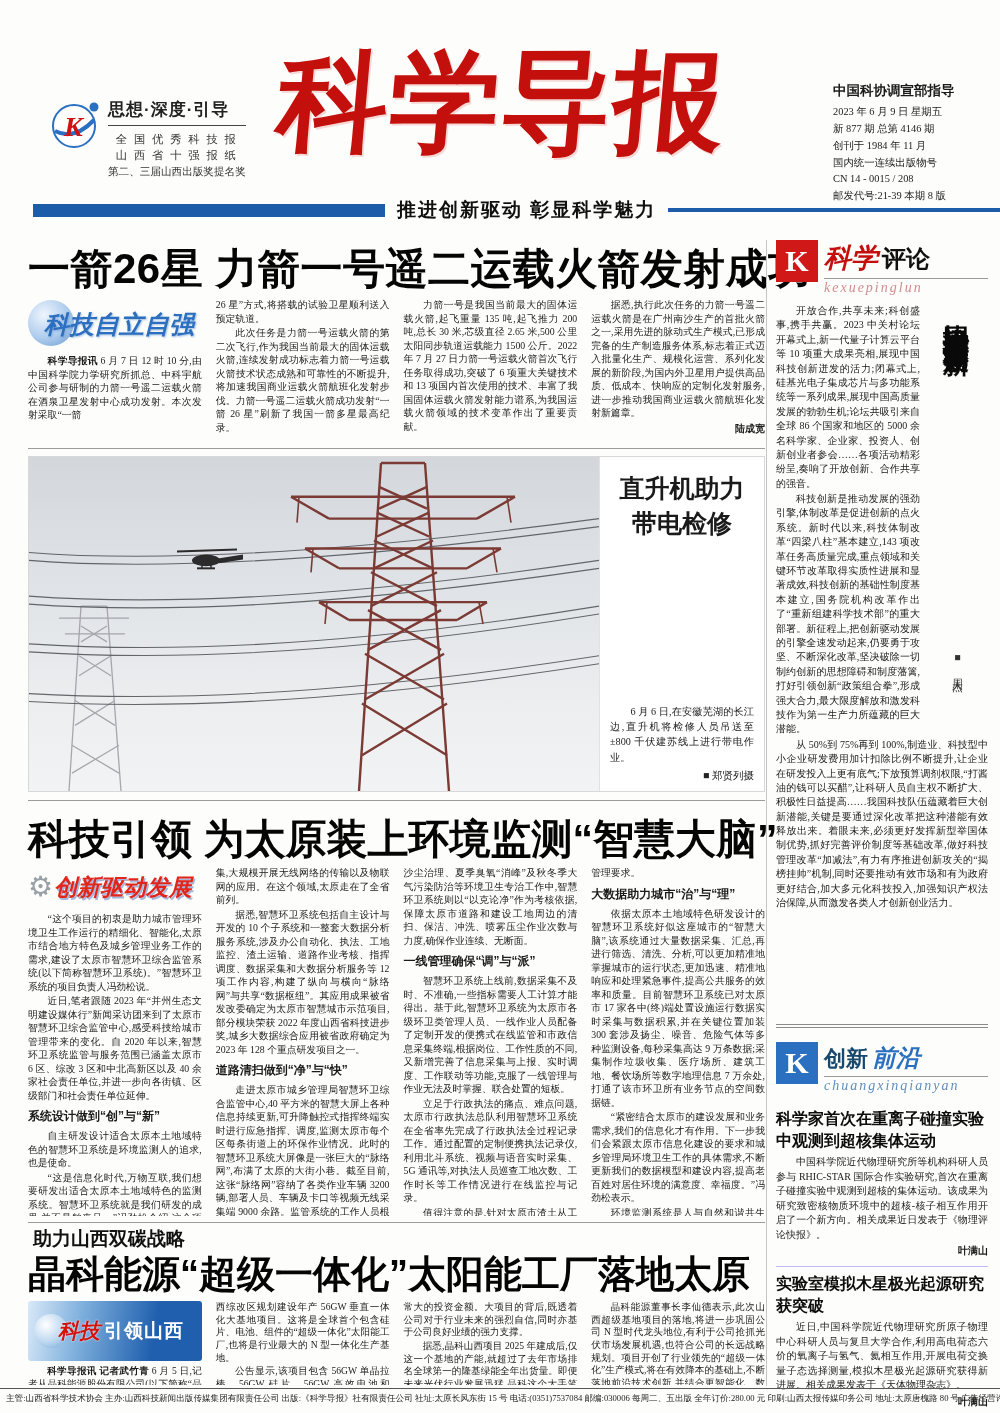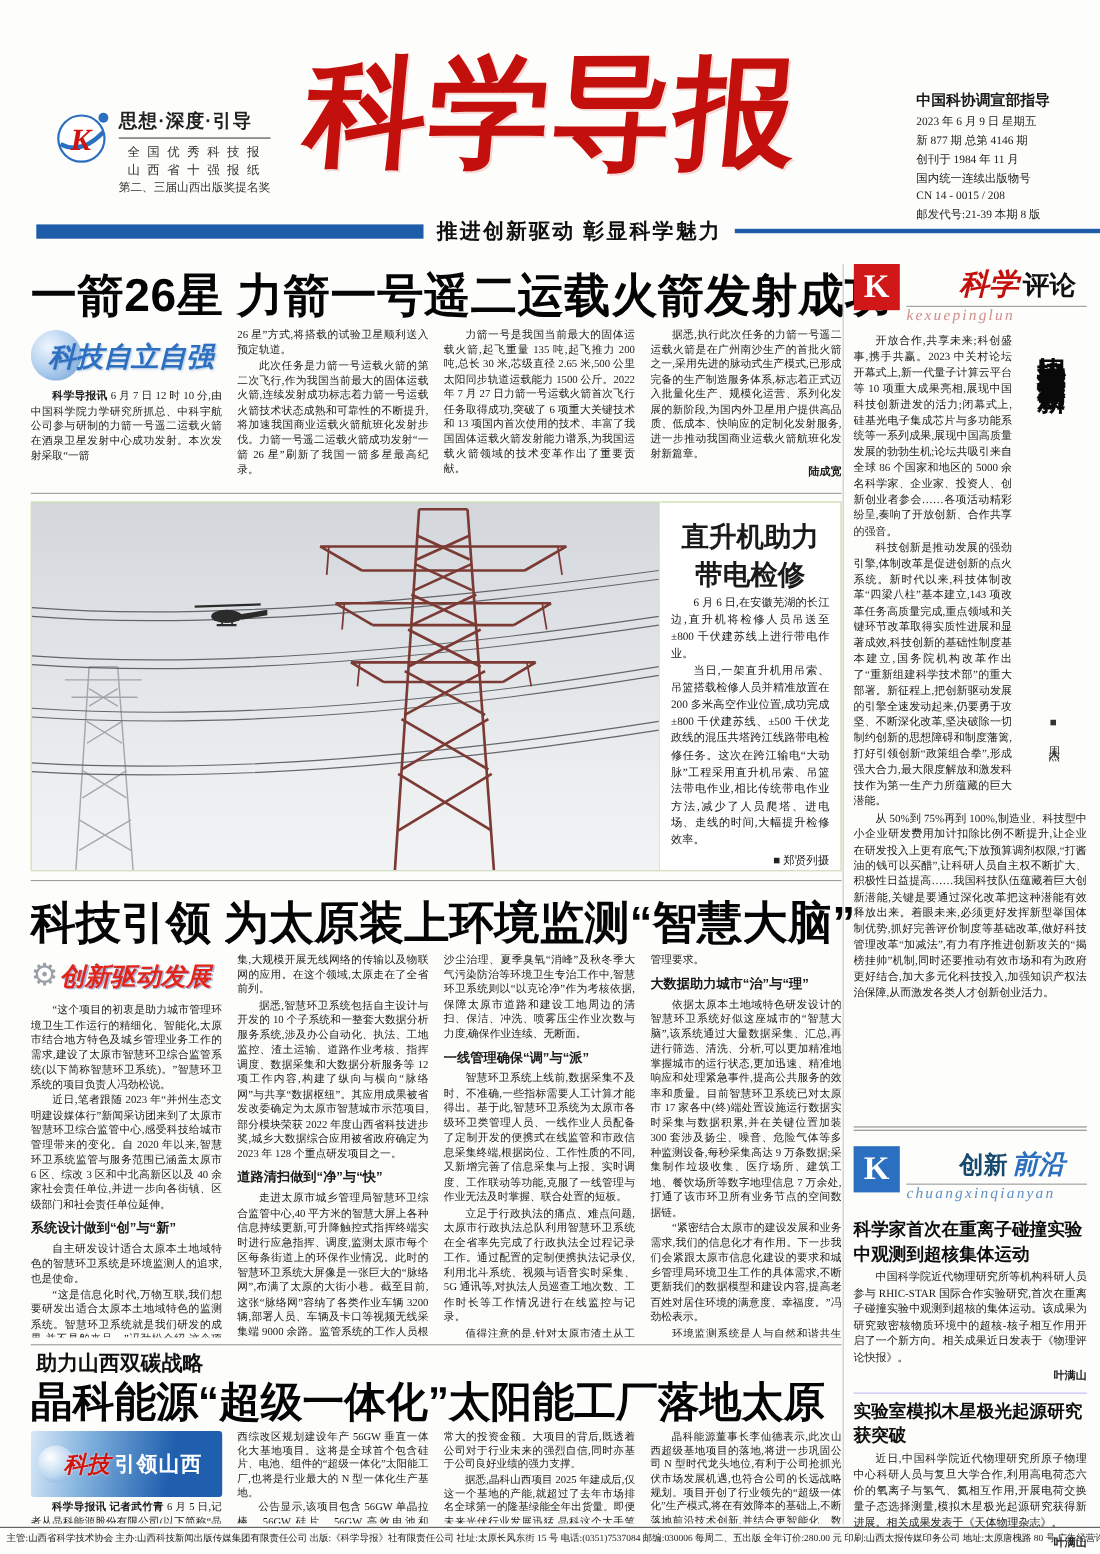--- a/index.html
+++ b/index.html
@@ -89,21 +89,21 @@
 
   
   .sidebar{position:absolute;left:776px;top:240px;width:212px;}
   .cmt-box{height:788px;overflow:hidden;border-bottom:4px double #8a8a8a;box-sizing:border-box;position:relative;}
   .sec-header{display:flex;align-items:flex-start;margin-bottom:8px;}
   .k-square{width:42px;height:42px;flex:0 0 42px;display:flex;align-items:center;justify-content:center;
             color:#fff;font-family:"Liberation Serif",serif;font-weight:bold;font-size:30px;}
   .k-red{background:#d01818;}
   .k-blue{background:#2a6fc0;}
   .sec-titles{margin-left:6px;flex:1;}
-  .sec-row1{display:flex;align-items:baseline;margin-left:48px;}
+  .sec-row1{display:flex;align-items:baseline;}
   .cmt-cn-script{font-family:"Liberation Serif",serif;font-style:italic;font-weight:900;font-size:27px;color:#c3100c;}
   .cmt-cn-rest{font-family:"Liberation Sans",sans-serif;font-weight:900;font-size:24px;color:#111;margin-left:4px;}
   .sec-pinyin{border-top:1px solid #9a9a9a;margin-top:2px;padding-top:1px;
               font-style:italic;font-size:14px;color:#cf8d8d;letter-spacing:2px;}
   .qy-cn-plain{font-family:"Liberation Sans",sans-serif;font-weight:bold;font-size:22px;color:#17486e;}
   .qy-cn-script{font-family:"Liberation Serif",serif;font-style:italic;font-weight:900;font-size:24px;color:#2a6fc0;margin-left:4px;}
   .qy-pinyin{color:#5f8fc0;}
   .cmt-text{position:relative;}
   .cmt-text .para{font-size:10px;line-height:1.44;}
   .cmt-float{float:right;width:62px;height:404px;display:flex;flex-direction:column;align-items:center;margin-left:6px;}
@@ -236,21 +236,20 @@
           <line x1="182" y1="108" x2="182" y2="112" stroke="#2b2b2b" stroke-width="1.5"></line>
         </g>
       </svg>
     </div>
     <div class="caption-panel">
       <div class="caption-title">直升机助力
 带电检修</div>
       <div class="caption-body">
         <div>
             <div class="para">6 月 6 日,在安徽芜湖的长江边,直升机将检修人员吊送至±800 千伏建苏线上进行带电作业。</div>
-            <div class="para">当日,一架直升机用吊索、吊篮搭载检修人员并精准放置在 200 多米高空作业位置,成功完成±800 千伏建苏线、±500 千伏龙政线的混压共塔跨江线路带电检修任务。这次在跨江输电“大动脉”工程采用直升机吊索、吊篮法带电作业,相比传统带电作业方法,减少了人员爬塔、进电场、走线的时间,大幅提升检修效率。</div>
           </div>
         <div class="credit">■ 郑贤列摄</div>
       </div>
     </div>
   </div>
 
   <div class="hrule" style="top:800px"></div>
 
   <div class="headline hl-story2">科技引领  为太原装上环境监测“智慧大脑”</div>
 

